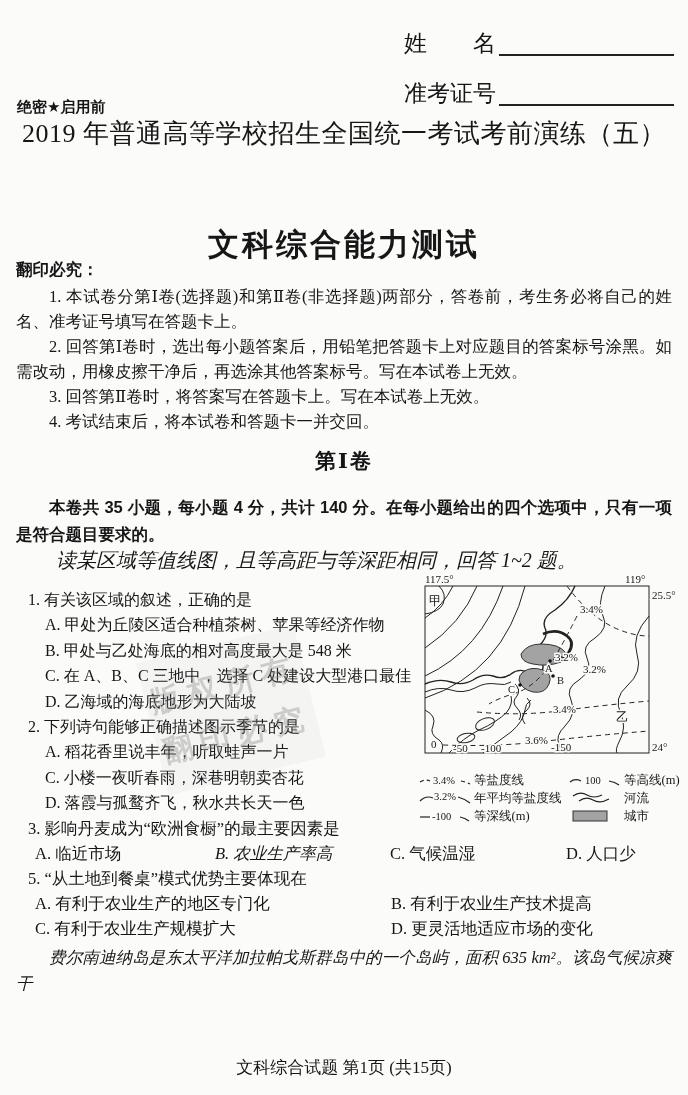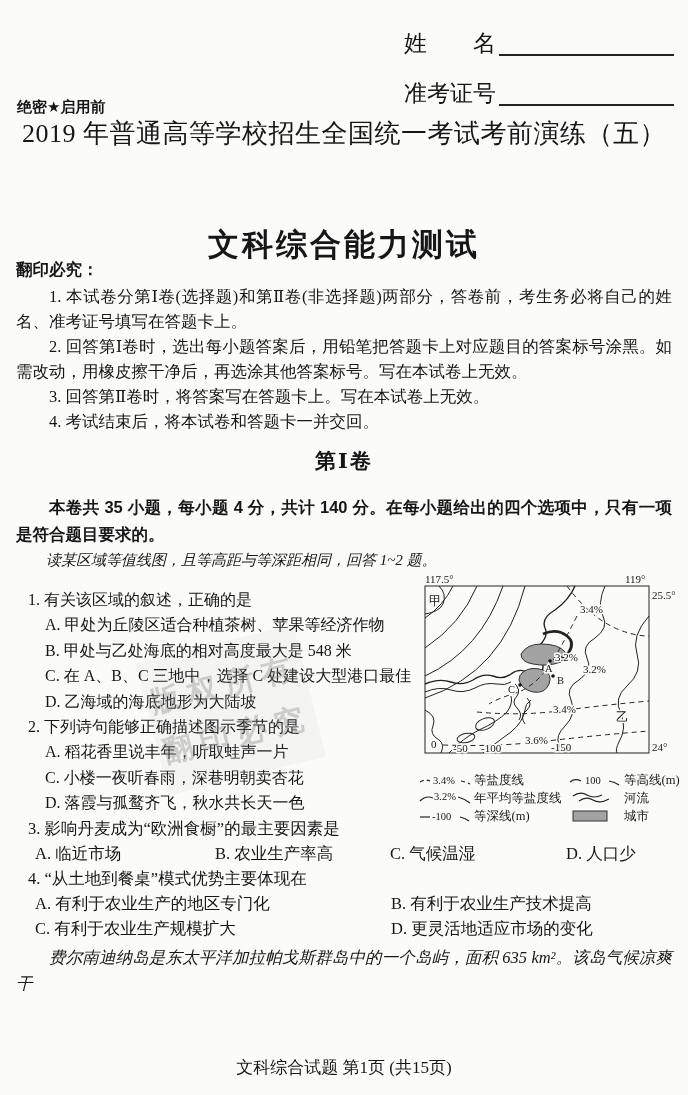--- a/index.html
+++ b/index.html
@@ -22,28 +22,28 @@
   .subject-title { position:absolute; top:184px; left:0; width:100%; text-align:center; font-weight:bold; font-size:31px; letter-spacing:3px;margin-top:40px; }
 
   .notice { position:absolute; top:259px; left:16px; right:16px; }
   .notice-head { font-weight:bold; font-size:16.5px; margin-bottom:3px; }
   .notice p { font-size:16.5px; line-height:25px; text-indent:2em; text-align:justify; }
 
   .body-block { position:absolute; top:446px; left:16px; right:16px; }
   .part-title { text-align:center; font-size:21px; font-weight:bold; letter-spacing:2px; margin-top:2px; line-height:26px; }
   .instructions { font-weight:bold; font-size:16.5px; line-height:26.5px; text-indent:2em; text-align:justify; margin-top:20px; }
   .kaiti { font-style:italic; }
-  .intro { font-size:15px; line-height:26px; text-indent:2em;font-style:italic; }
+  .intro { font-size:20px; line-height:26px; text-indent:2em;font-style:italic; }
   .q-col { width:404px; font-size:16px; margin-top:14px; }
   .q-col .stem { line-height:25.4px; padding-left:12px; }
   .q-col .opt  { line-height:25.4px; padding-left:29px; }
   .para { font-size:16.5px; line-height:26px; text-indent:2em; text-align:justify; margin-top:8px; }
   .stem-full { font-size:16.5px; line-height:25px; padding-left:12px; }
   .opt-row { display:flex; font-size:16.5px; line-height:25px; padding-left:19px; }
-  .opt-row .w1 { width:180px; } .opt-row .w2 { width:175px; } .opt-row .w3 { width:176px; }
+  .opt-row .w1 { width:180px; } .opt-row .w2 { width:175px;font-style:italic; } .opt-row .w3 { width:176px; }
   .opt-row.two .half { width:356px; }
 
   
   .figure { position:absolute; left:419px; top:572px; width:266px; }
   .map-svg path, .map-svg rect.frame, .map-svg ellipse { fill:none; stroke:#222; stroke-width:1; }
   .map-svg .coast { stroke-width:1.4; }
   .map-svg .thick { stroke-width:2.8; }
   .map-svg .dash { stroke-dasharray:5 4; }
   .map-svg .blob { fill:#a3a3a3; stroke:#333; }
   .map-svg circle { fill:#111; stroke:none; }
@@ -225,21 +225,21 @@
 
 
     <div class="stem-full">3. 影响丹麦成为“欧洲食橱”的最主要因素是</div>
     <div class="opt-row">
       <span class="w1">A. 临近市场</span>
       <span class="w2">B. 农业生产率高</span>
       <span class="w3">C. 气候温湿</span>
       <span>D. 人口少</span>
     </div>
 
-    <div class="stem-full">4. “从土地到餐桌”模式优势主要体现在</div>
+    <div class="stem-full">5. “从土地到餐桌”模式优势主要体现在</div>
     <div class="opt-row two">
       <span class="half">A. 有利于农业生产的地区专门化</span>
       <span>B. 有利于农业生产技术提高</span>
     </div>
     <div class="opt-row two">
       <span class="half">C. 有利于农业生产规模扩大</span>
       <span>D. 更灵活地适应市场的变化</span>
     </div>
 
     <p class="para kaiti" style="margin-top:4px">费尔南迪纳岛是东太平洋加拉帕戈斯群岛中的一个岛屿，面积 635 km²。该岛气候凉爽干</p>

